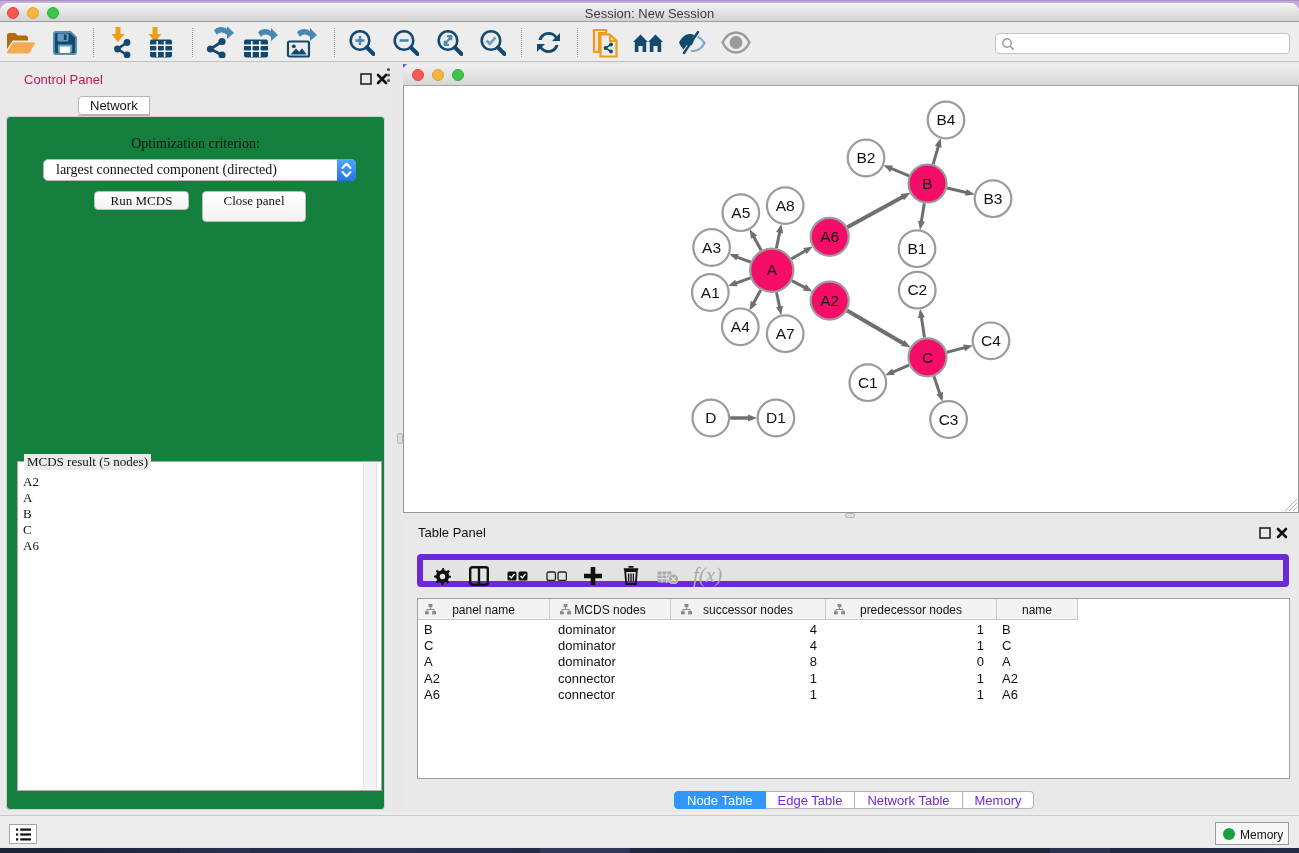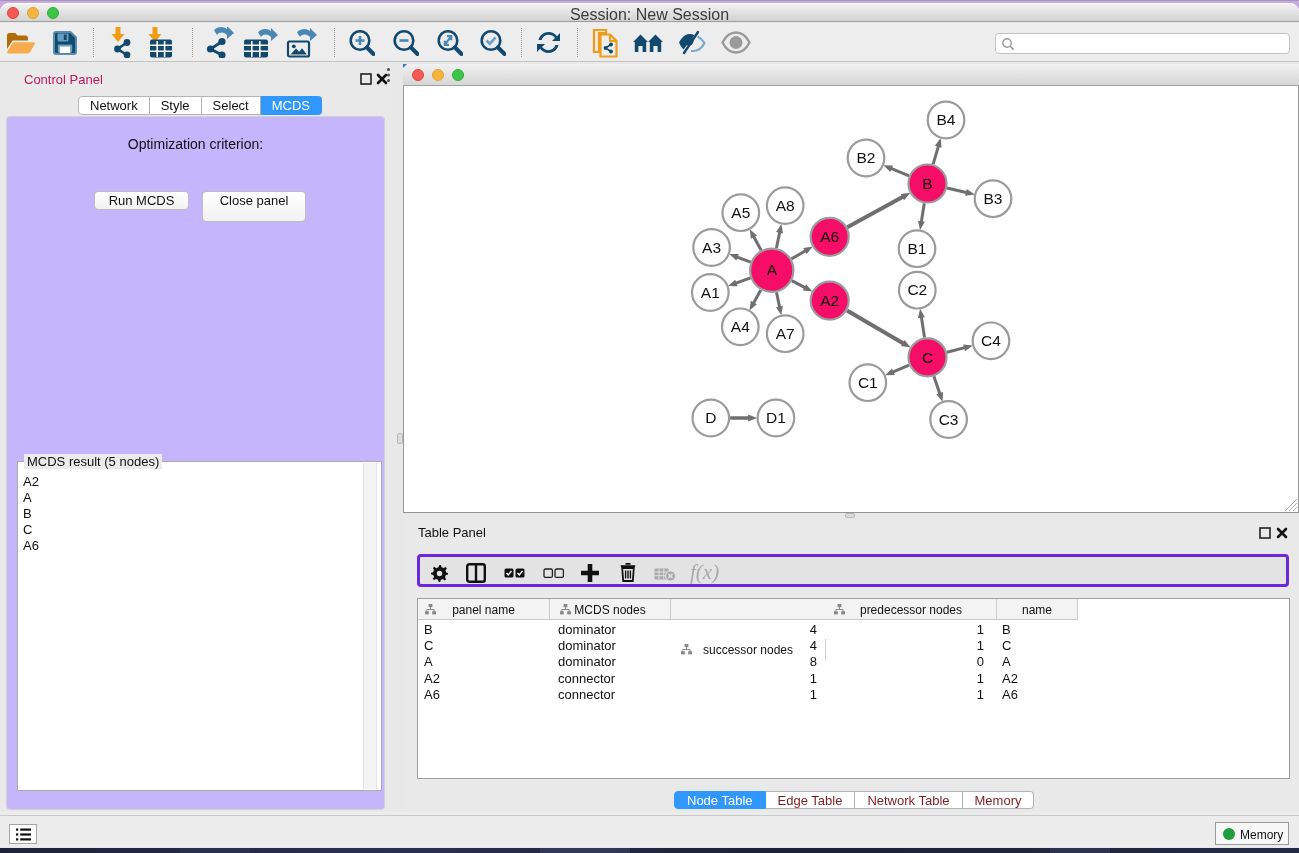--- a/index.html
+++ b/index.html
@@ -2,61 +2,61 @@
 <html><head>
 <meta charset="utf-8">
 <style>
 * { margin:0; padding:0; box-sizing:border-box; }
 html,body { width:1299px; height:853px; overflow:hidden; font-family:"Liberation Sans",sans-serif; }
 body { background:#e8e8e8; position:relative; }
 .abs { position:absolute; }
 
 #menustrip { position:absolute; left:0; top:0; width:1299px; height:14px; background:#c6abdd; border-top:1px solid #a991c4; }
 #titlebar { position:absolute; left:0; top:3px; width:1299px; height:19px; background:linear-gradient(#f4f4f4,#d2d2d2); border-radius:9px 9px 0 0; border-bottom:1px solid #9f9f9f; box-shadow:inset 0 1px 0 #fdfdfd; }
-#titlebar .title { position:absolute; left:0; right:0; top:3px; text-align:center; font-size:16px; color:#3c3c3c; }
+#titlebar .title { position:absolute; left:0; right:0; top:3px; text-align:center; font-size:13px; color:#3c3c3c; }
 .tl { position:absolute; width:12px; height:12px; border-radius:50%; }
 #toolbar { position:absolute; left:0; top:23px; width:1299px; height:39px; background:#ededed; border-bottom:1px solid #c2c2c2; }
 .sep { position:absolute; top:5px; height:29px; width:0; border-left:1px dotted #9a9a9a; }
 #searchbox { position:absolute; right:9px; top:10px; width:295px; height:21px; background:#fff; border:1px solid #c3c3c3; border-radius:4px; }
 
 #cpanel { position:absolute; left:0; top:62px; width:391px; height:750px; background:#e9e9e9; }
 #cpanel .hdr { position:absolute; left:24px; top:10px; font-size:13px; color:#be185d; }
-.tabs { position:absolute; top:34px; left:78px; height:19px; display:flex; }
+.tabs { position:absolute; top:34px; left:78px; height:19px; display:flex;flex-direction:column; }
 .tab { height:19px; line-height:18px; padding:0 11px; background:#fff; border:1px solid #b4b4b4; border-left:none; font-size:13px; color:#111; }
 .tab.first { border-left:1px solid #b4b4b4; border-radius:4px 0 0 4px; }
 .tab.last { border-radius:0 4px 4px 0; }
 .tab.sel { background:#2f97fd; color:#fff; border-color:#2f97fd; }
-#cpinner { position:absolute; left:6px; top:54px; width:379px; height:694px; background:#c4b5fd; border:1px solid #d2d2d2; border-radius:4px; }
+#cpinner { position:absolute; left:6px; top:54px; width:379px; height:694px; background:#15803d; border:1px solid #d2d2d2; border-radius:4px;font-family:Liberation Serif, serif; }
 #optlabel { position:absolute; left:0; width:100%; top:19px; text-align:center; font-size:14px; color:#111; }
 #dropdown { position:absolute; left:36px; top:42px; width:313px; height:22px; background:#fff; border:1px solid #b9b9b9; border-radius:5px; font-size:14px; color:#111; line-height:20px; padding-left:12px; }
 #dropdown .stepper { position:absolute; right:-1px; top:-1px; width:19px; height:22px; background:linear-gradient(#4fa7fe,#2273e2); border-radius:0 5px 5px 0; }
 #runbtn { position:absolute; left:87px; top:74px; width:95px; height:19px; line-height:17px; }
 #closebtn { position:absolute; left:195px; top:74px; width:104px; height:31px; line-height:17px; }
 #resultbox { position:absolute; left:10px; top:344px; width:365px; height:330px; background:#fff; border:1px solid #ababab; }
 #resultbox .lbl { position:absolute; left:6px; top:-8px; background:#ebebeb; padding:0 3px; font-size:13px; color:#111; }
 #resultbox .items { position:absolute; left:5px; top:12px; font-size:13px; color:#111; line-height:16px; }
 #resultbox .vsb { position:absolute; right:4px; top:1px; width:14px; height:326px; background:#f3f3f3; border-left:1px solid #e4e4e4; border-right:1px solid #e4e4e4; }
 
 #netwin { position:absolute; left:403px; top:64px; width:896px; height:449px; }
 #nettitle { position:absolute; left:0; top:0; width:100%; height:22px; background:linear-gradient(#f1f1f1,#d6d6d6); border-bottom:1px solid #a3a3a3; }
 #netcontent { position:absolute; left:0; top:22px; width:896px; height:427px; background:#fff; border:1px solid #969696; border-top:none; }
 #nettitle .t { position:absolute; left:0; right:0; top:3px; text-align:center; font-size:13px; color:#333; }
 
 #tpanel { position:absolute; left:404px; top:520px; width:895px; height:292px; background:#e9e9e9; }
 
 #tpanel .hdr { position:absolute; left:14px; top:5px; font-size:13px; color:#111; }
-#ttools { position:absolute; left:13px; top:34px; width:872px; height:33px; background:#e3e3e3; border:3px solid #6d28d9; border-radius:4px; }
+#ttools { position:absolute; left:13px; top:34px; width:872px; height:33px; background:#e3e3e3; border:6px solid #6d28d9; border-radius:4px; }
 #ttable { position:absolute; left:13px; top:78px; width:873px; height:181px; background:#fff; border:1px solid #9f9f9f; }
 #thead { position:absolute; left:0; top:0; height:21px; width:660px; background:#f3f3f3; border-bottom:1px solid #c8c8c8; font-size:12px; color:#111; }
 #thead .col { position:absolute; top:0; height:21px; border-right:1px solid #cccccc; }
 #thead .col span { position:absolute; top:4px; left:0; right:0; text-align:center; }
 .hicon { position:absolute; top:5px; width:11px; height:11px; }
 .trow { position:absolute; font-size:13px; color:#111; height:16px; }
 .tcell { position:absolute; white-space:nowrap; }
-.btab { height:18px; line-height:17px; padding:0 12px; background:#fff; border:1px solid #b4b4b4; border-left:none; font-size:13px; color:#7f1d1d; float:left; }
+.btab { height:18px; line-height:17px; padding:0 12px; background:#fff; border:1px solid #b4b4b4; border-left:none; font-size:13px; color:#6d28d9; float:left; }
 .btab.first { border-left:1px solid #b4b4b4; border-radius:4px 0 0 4px; }
 .btab.last { border-radius:0 4px 4px 0; }
 .btab.sel { background:#2f97fd; color:#fff; border-color:#2f97fd; }
 #statusbar { position:absolute; left:0; top:812px; width:1299px; height:35px; background:#ececec; }
 #statusbar .topline { position:absolute; left:0; top:3px; width:1299px; height:1px; background:#c9c9c9; }
 #membtn { position:absolute; left:1215px; top:10px; width:74px; height:23px; background:#f7f7f7; border:1px solid #9a9a9a; font-size:12px; color:#111;text-decoration:underline; }
 #membtn .dot { position:absolute; left:7px; top:5px; width:12px; height:12px; border-radius:50%; background:#1e9e3e; }
 #membtn .txt { position:absolute; left:24px; top:5px; }
 #listbtn { position:absolute; left:9px; top:12px; width:28px; height:20px; background:#fdfdfd; border:1px solid #a5a5a5; }
 #desktop { position:absolute; left:0; top:848px; width:1299px; height:5px; background:linear-gradient(90deg,#1c2238,#2a3050 30%,#1a2136 60%,#232a44); }
@@ -218,20 +218,26 @@
       <path d="M2 2 L10 10 M10 2 L2 10" stroke="#111" stroke-width="2.6" stroke-linecap="round"></path>
     </svg>
   <div class="tabs">
     <div class="tab first">Network</div>
       <div class="tab">Style</div>
       <div class="tab">Select</div>
       <div class="tab last sel">MCDS</div>
   </div>
   <div id="cpinner">
     <div id="optlabel">Optimization criterion:</div>
+    <div id="dropdown">largest connected component (directed)
+      <div class="stepper"><svg width="19" height="22" viewBox="0 0 19 22">
+            <path d="M5.5 9 L9.5 4.5 L13.5 9" fill="none" stroke="#fff" stroke-width="2" stroke-linecap="round" stroke-linejoin="round"></path>
+            <path d="M5.5 13 L9.5 17.5 L13.5 13" fill="none" stroke="#fff" stroke-width="2" stroke-linecap="round" stroke-linejoin="round"></path>
+          </svg></div>
+    </div>
     <div id="runbtn" class="btn">Run MCDS</div>
     <div id="closebtn" class="btn">Close panel</div>
     <div id="resultbox">
       <div class="lbl">MCDS result (5 nodes)</div>
       <div class="items">A2<br>A<br>B<br>C<br>A6</div>
       <div class="vsb"></div>
     </div>
   </div>
 </div>
 <div id="netwin">
@@ -403,21 +409,21 @@
           <svg class="hicon" style="left:10px;" viewBox="0 0 11 11">
             <g fill="#888">
               <rect x="3.6" y="0" width="3.8" height="3.2"></rect>
               <rect x="0" y="7.2" width="3.8" height="3.2"></rect>
               <rect x="7.2" y="7.2" width="3.8" height="3.2"></rect>
               <path d="M5.5 3.2 V5.5 M1.9 7.2 V5.5 H9.1 V7.2" stroke="#888" fill="none" stroke-width="1"></path>
             </g>
           </svg>
           <span>MCDS nodes</span>
         </div>
-      <div class="col" style="left:253px;width:155px;margin-top:40px;">
+      <div class="col" style="left:253px;width:155px;">
           <svg class="hicon" style="left:10px;" viewBox="0 0 11 11">
             <g fill="#888">
               <rect x="3.6" y="0" width="3.8" height="3.2"></rect>
               <rect x="0" y="7.2" width="3.8" height="3.2"></rect>
               <rect x="7.2" y="7.2" width="3.8" height="3.2"></rect>
               <path d="M5.5 3.2 V5.5 M1.9 7.2 V5.5 H9.1 V7.2" stroke="#888" fill="none" stroke-width="1"></path>
             </g>
           </svg>
           <span>successor nodes</span>
         </div>

